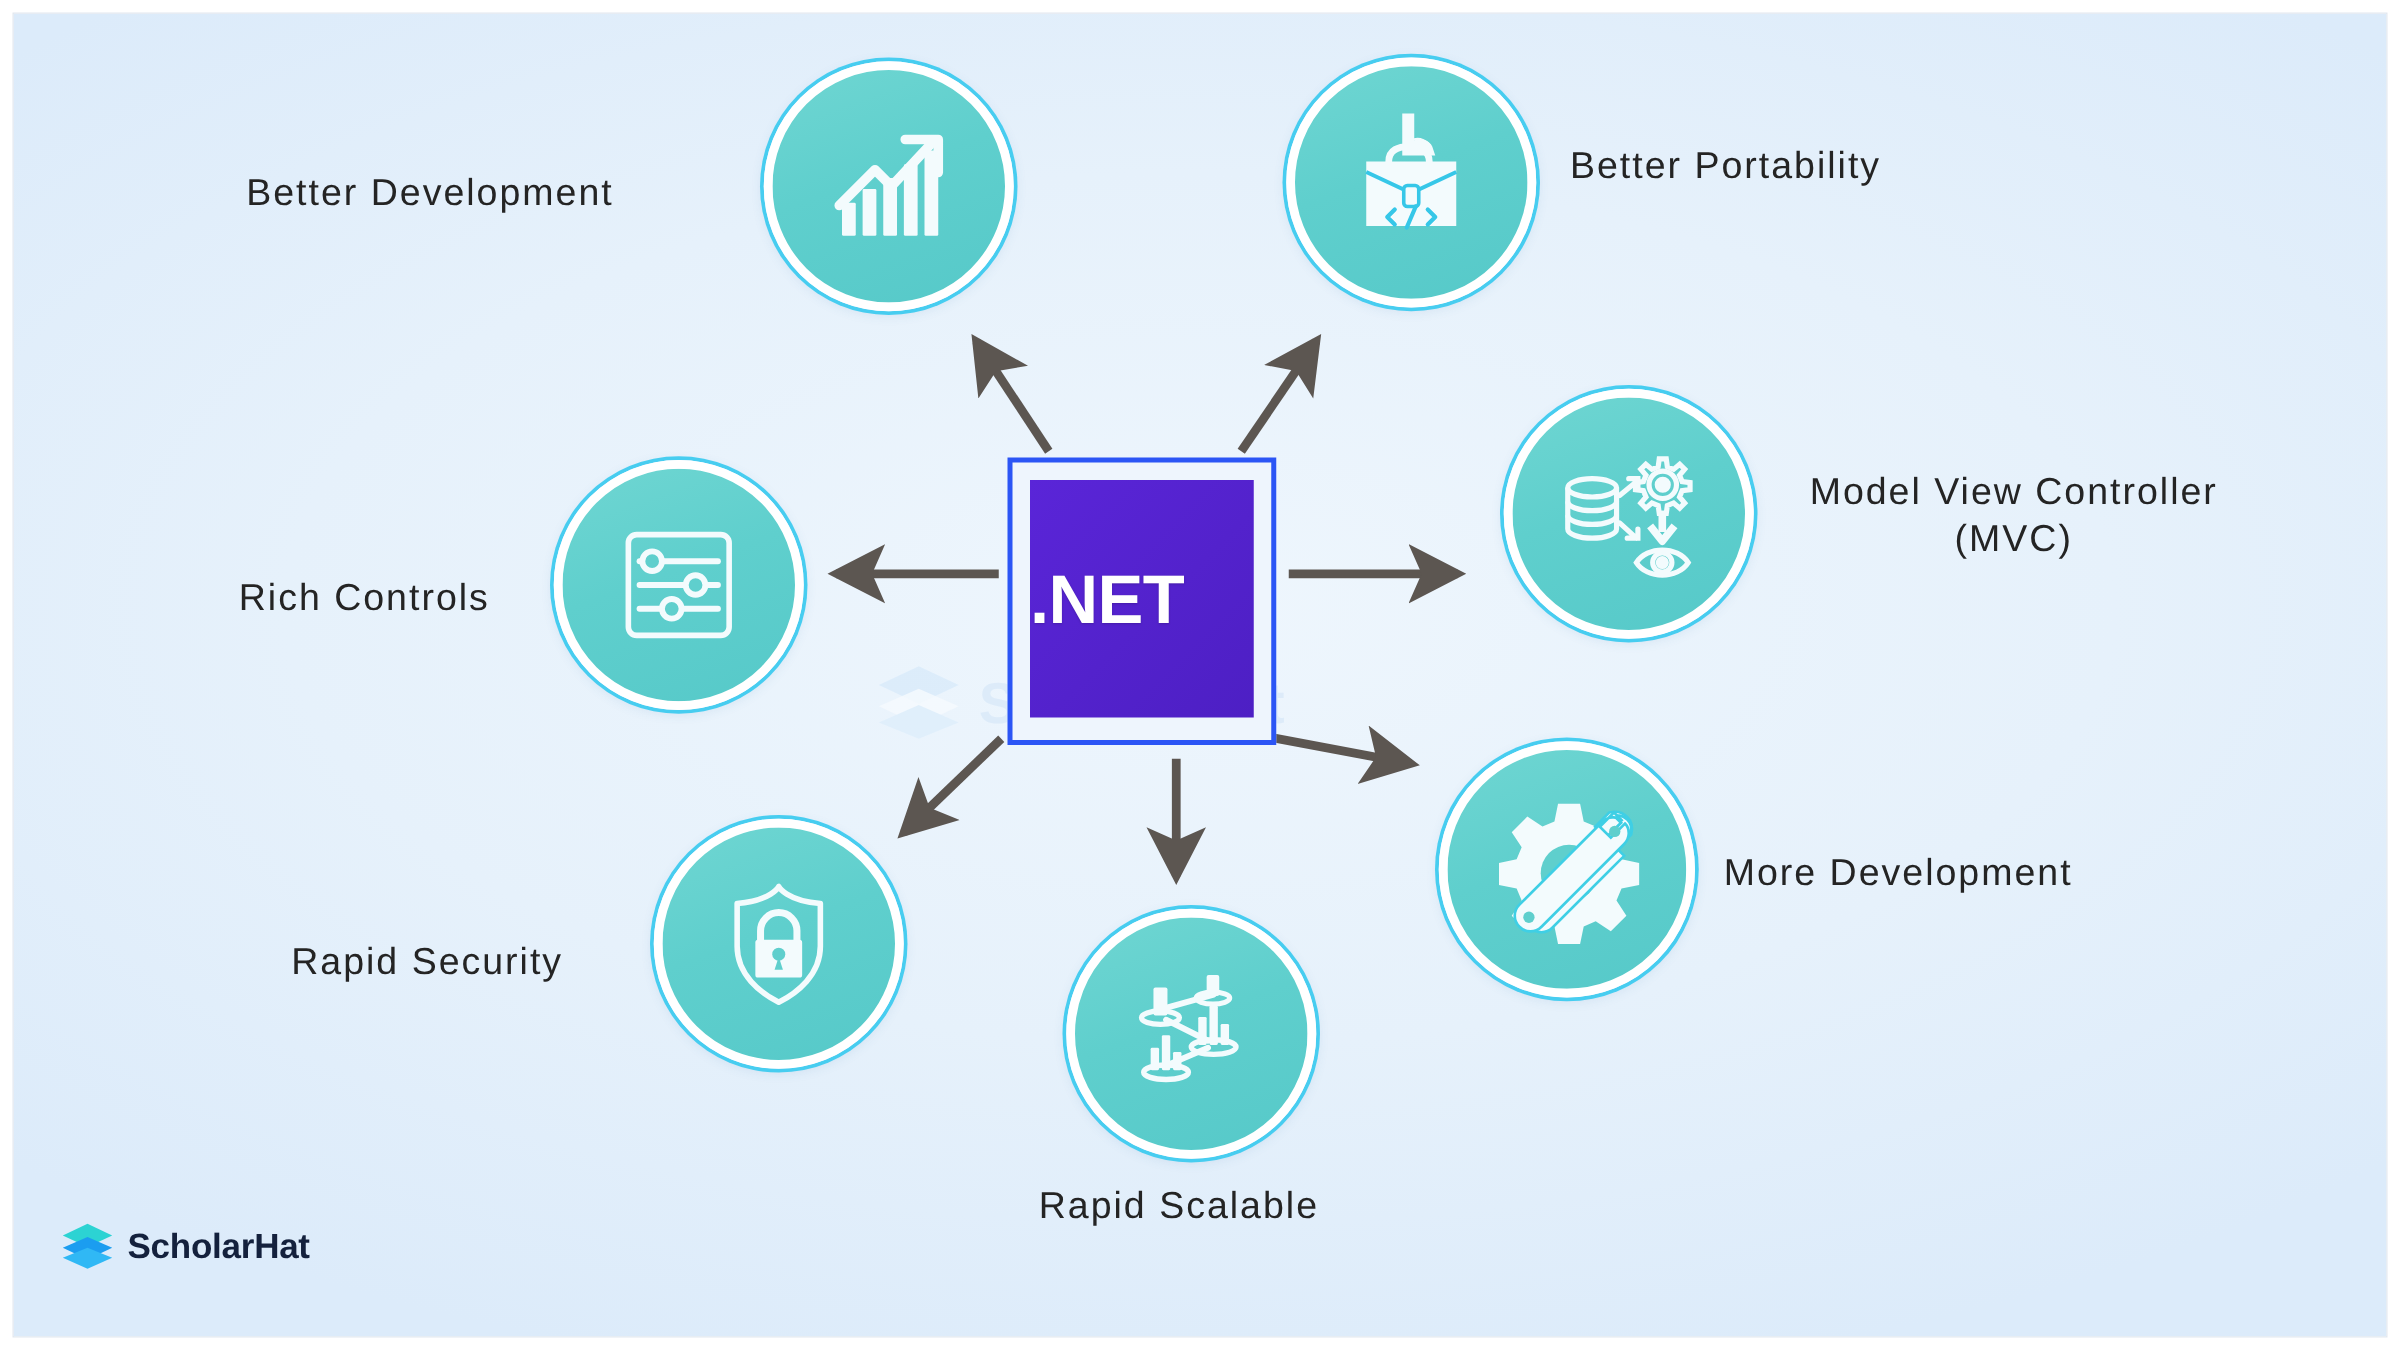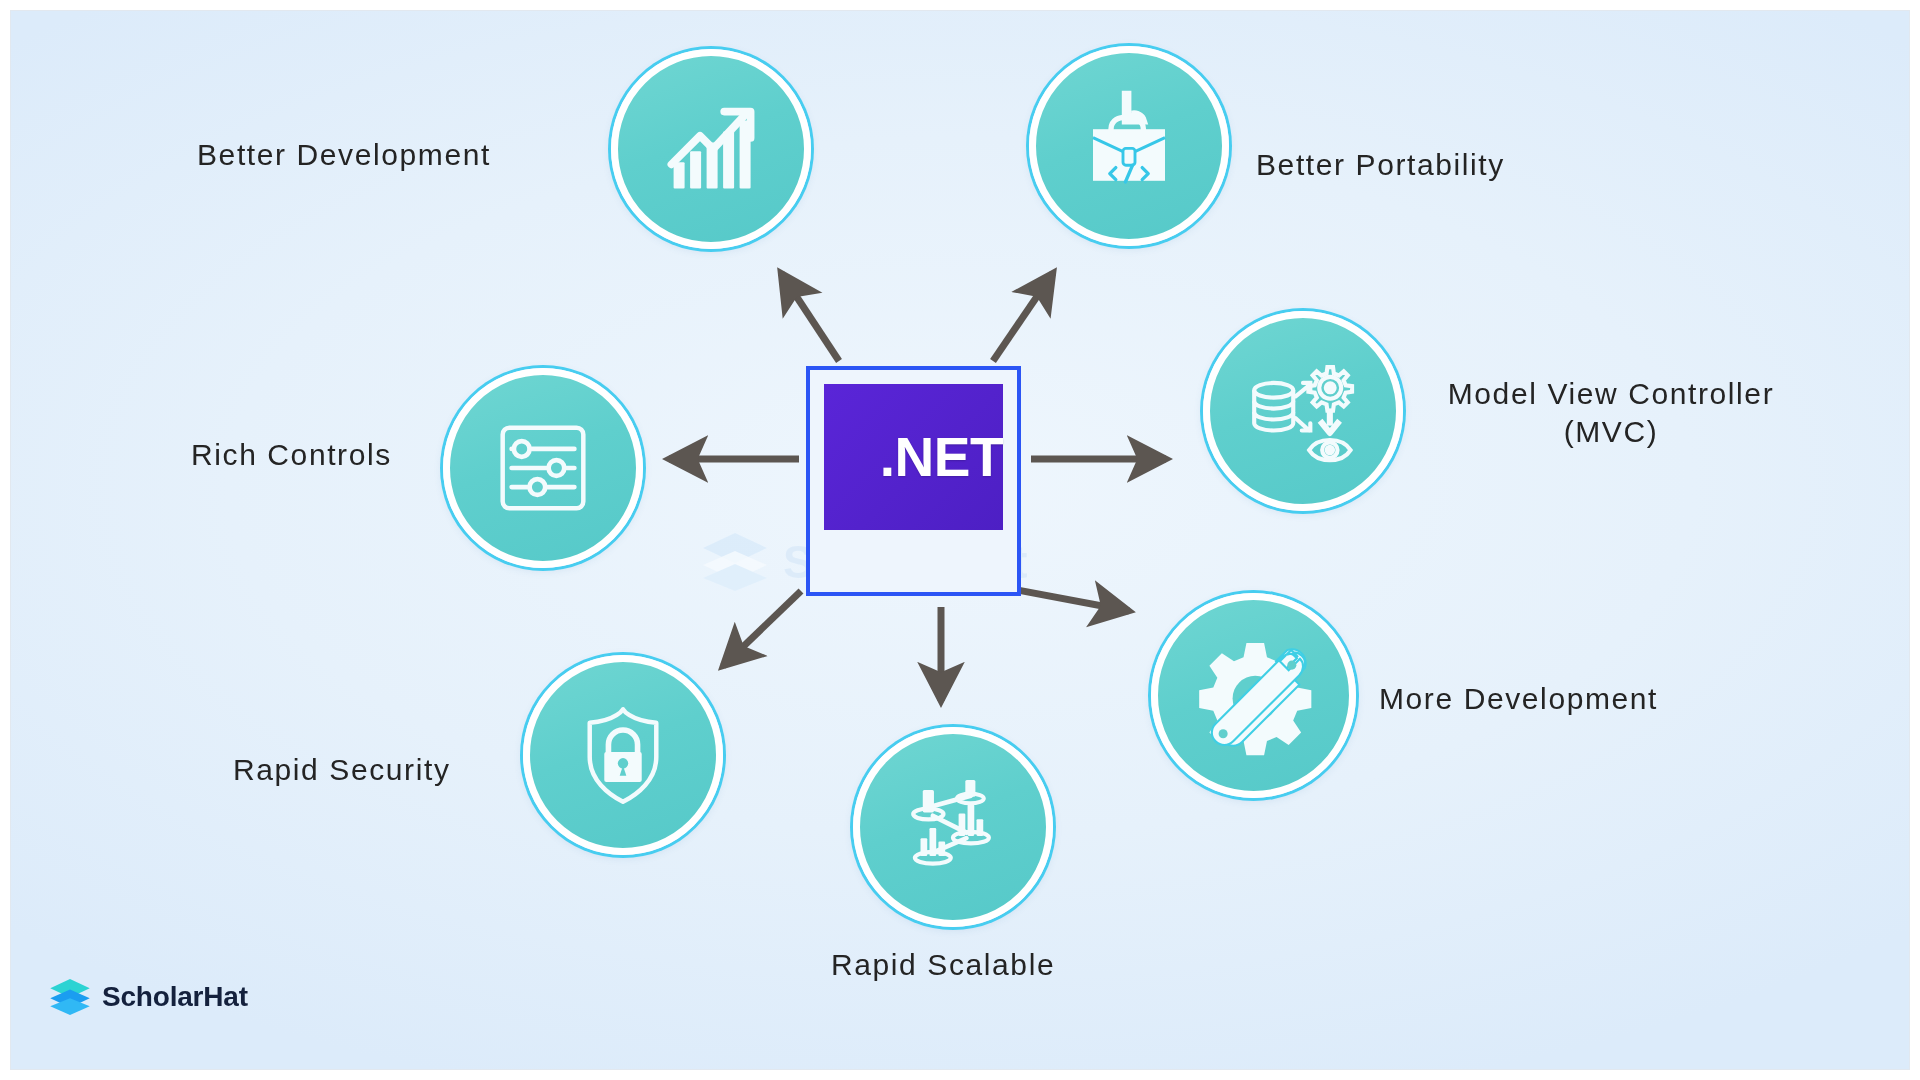--- a/index.html
+++ b/index.html
@@ -53,23 +53,23 @@
     position: absolute;
     left: 795px; top: 355px;
     width: 215px; height: 230px;
     border: 4px solid #2b55f5;
     background: #eef5fd;
     z-index: 5;
     display: flex; align-items: flex-start; justify-content: center;
     padding: 14px 14px 34px 14px;
   }
   #center-inner {
-    width: 100%; height: 146px;
+    width: 100%; height: 190px;
     background: linear-gradient(135deg, #5a25d8 0%, #5322cc 55%, #4d1fc4 100%);
-    display: flex; align-items: center; justify-content: flex-end;
+    display: flex; align-items: center; justify-content: flex-start;
   }
   #center-label {
     color: #ffffff;
     font-size: 55px;
     font-weight: 600;
     letter-spacing: -0.5px;
     text-shadow: 0 1px 2px rgba(0,0,0,.18);
   }
 
   
@@ -95,36 +95,36 @@
     white-space: nowrap;
     line-height: 1.28;
   }
   .node-label.two-line { white-space: normal; text-align: center; }
 
   
   #node-rapid-development .circle { left: 600px; top: 38px; width: 200px; height: 200px; }
   #node-rapid-development .node-label { left: 186px; top: 125px; }
 
   #node-better-portability .circle { left: 1018px; top: 35px; width: 200px; height: 200px; }
-  #node-better-portability .node-label { left: 1245px; top: 103px; margin-top: 32px; }
+  #node-better-portability .node-label { left: 1245px; top: 103px; }
 
   #node-mvc .circle { left: 1192px; top: 300px; width: 200px; height: 200px; }
   #node-mvc .node-label { left: 1400px; top: 364px; width: 400px; }
 
   #node-more-maintainable .circle { left: 1140px; top: 582px; width: 205px; height: 205px; }
   #node-more-maintainable .node-label { left: 1368px; top: 669px; }
 
   #node-more-scalable .circle { left: 842px; top: 716px; width: 200px; height: 200px; }
   #node-more-scalable .node-label { left: 820px; top: 935px; }
 
   #node-better-security .circle { left: 512px; top: 644px; width: 200px; height: 200px; }
   #node-better-security .node-label { left: 222px; top: 740px; }
 
   #node-rich-controls .circle { left: 432px; top: 357px; width: 200px; height: 200px; }
-  #node-rich-controls .node-label { left: 180px; top: 425px; }
+  #node-rich-controls .node-label { left: 180px; top: 449px; }
 
   
   #brand {
     position: absolute;
     left: 38px; bottom: 52px;
     display: flex; align-items: center; gap: 11px;
     z-index: 6;
   }
   #brand-name {
     font-size: 28px; font-weight: 700;

